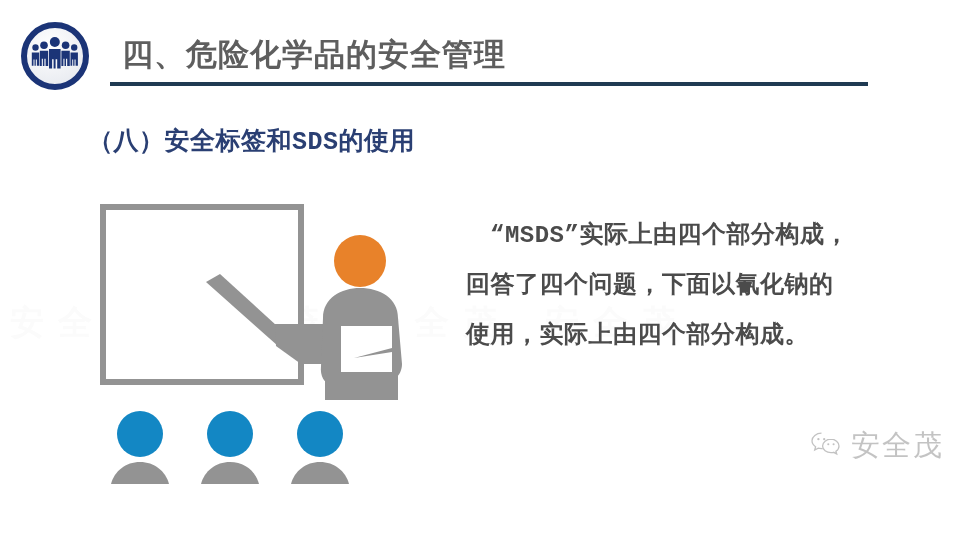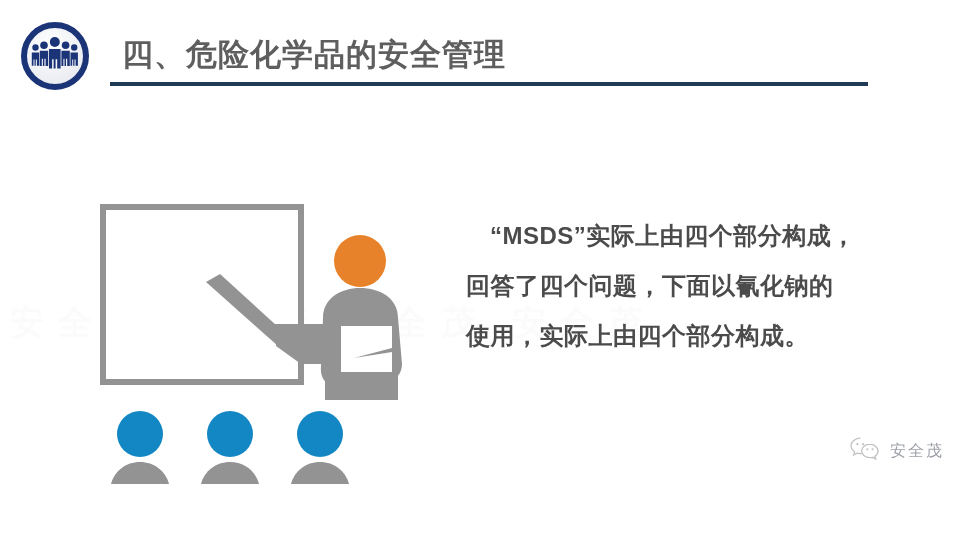--- a/index.html
+++ b/index.html
@@ -6,21 +6,21 @@
     margin: 0;
     padding: 0;
     background: #ffffff;
   }
   #slide {
     position: relative;
     width: 960px;
     height: 484px;
     background: #ffffff;
     overflow: hidden;
-    font-family: Liberation Sans, sans-serif;
+    font-family: Liberation Mono, monospace;
   }
 
   
   #header-logo {
     position: absolute;
     left: 20px;
     top: 21px;
     width: 70px;
     height: 70px;
   }
@@ -99,22 +99,22 @@
   #wm-brand {
     position: absolute;
     right: 16px;
     bottom: 18px;
     display: flex;
     align-items: center;
     gap: 9px;
     opacity: 0.42;
   }
   #wm-brand .wm-text {
-    font-size: 16px;
-    color: #0f172a;
+    font-size: 29px;
+    color: #737373;
     letter-spacing: 2px;
     white-space: nowrap;
   }
 </style>
 </head>
 <body>
 
 <div id="slide">
 
   <div id="header-logo">
@@ -143,20 +143,21 @@
         <circle cx="54.2" cy="26.5" r="3.2"></circle>
         <path d="M50.5 31.5h7.4v13.2h-2.3v-6.2h-1.1v6.2h-1.3v-6.2h-1.0v6.2h-1.7z"></path>
       </g>
     </svg>
   </div>
 
   <div id="header-title">四、危险化学品的安全管理</div>
 
   <div id="header-rule"></div>
 
+  <div id="section-subtitle">（八）安全标签和SDS的使用</div>
 
   <div id="wm-center">安全茂 安全茂 安全茂 安全茂</div>
 
   <div id="illustration">
     <svg width="340" height="344" viewBox="0 0 340 344" aria-hidden="true">
 
       <g>
         <rect x="11" y="11" width="198" height="175" fill="#ffffff" stroke="#939393" stroke-width="6"></rect>
       </g>
 

